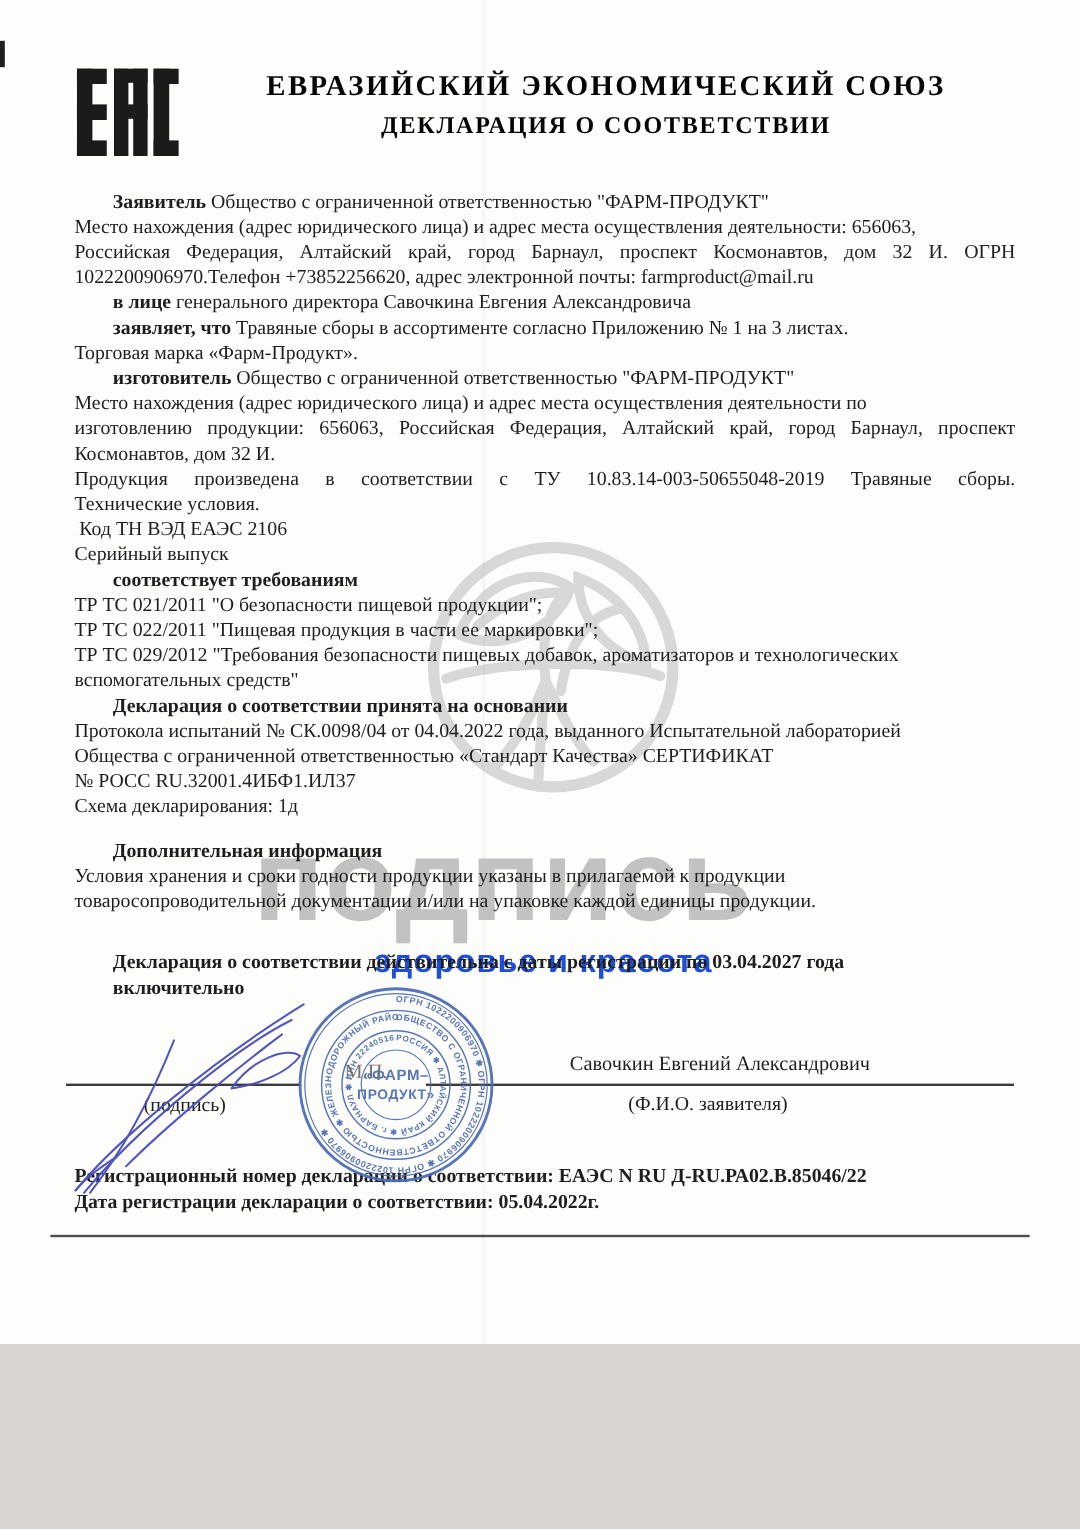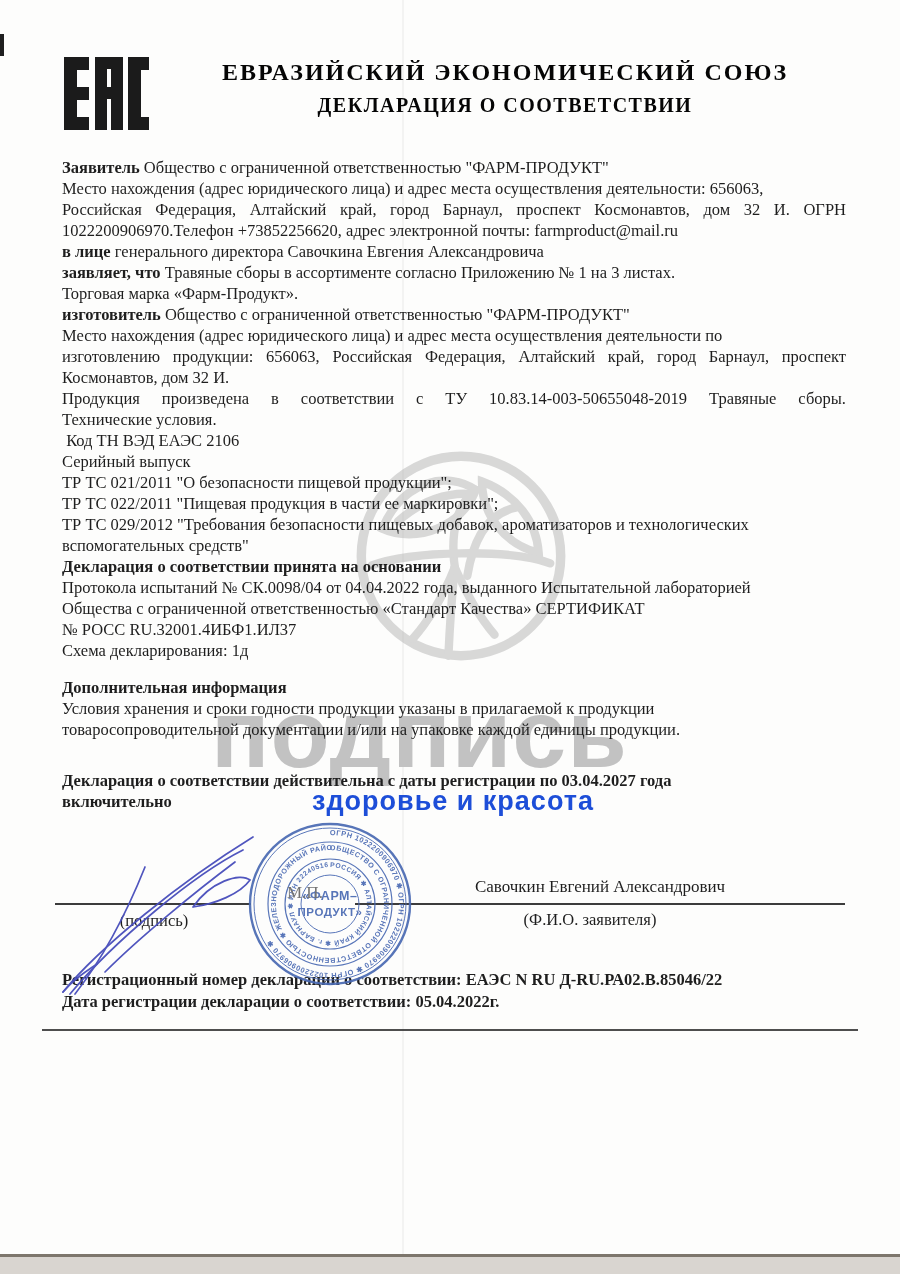--- a/index.html
+++ b/index.html
@@ -2,33 +2,33 @@
 <html style="--stamp-blue: #4a6ab3; --ink-blue: #474dbb; --wm-gray: #c2c2c2;"><head>
 <meta charset="utf-8">
 <style>
   :root{
     --stamp-blue:#4a6ab3;
     --ink-blue:#474dbb;
     --wm-gray:#c2c2c2;
   }
   html,body{margin:0;padding:0;background:#d8d4cf;}
   .page{
-    position:relative;width:900px;height:1274px;margin:0 auto;
+    position:relative;width:900px;height:1120px;margin:0 auto;
     background:#fdfdfc;overflow:hidden;
     font-family:"Liberation Serif",serif;color:#1e1e1e;text-decoration:underline;
   }
   
   .eac{position:absolute;left:64px;top:57px;}
   .header-title{position:absolute;left:150px;top:59px;width:710px;text-align:center;font-weight:bold;color:#050505;}
   .header-title .l1{font-size:24px;letter-spacing:2px;}
   .header-title .l2{font-size:20px;letter-spacing:1.5px;margin-top:8px;}
   
   .textblock{position:absolute;left:62px;top:157px;width:784px;font-size:16.5px;z-index:2;}
   .tline{line-height:21px;min-height:21px;}
-  .lead{font-weight:bold;}
+  .lead{font-weight:bold;margin-left:32px;}
   .just{text-align:justify;text-align-last:justify;}
   
   .wm-logo{position:absolute;left:356px;top:450px;z-index:1;opacity:.5;}
   .wm-brand{
     position:absolute;left:211px;top:684px;z-index:1;
     font-family:"Liberation Sans",sans-serif;font-weight:bold;
     font-size:97px;line-height:100px;letter-spacing:1px;color:var(--wm-gray);
   }
   .wm-tagline{
     position:absolute;left:312px;top:786px;z-index:1;
@@ -111,20 +111,21 @@
       <div class="tline"><span class="lead">заявляет, что</span> Травяные сборы в ассортименте согласно Приложению № 1 на 3 листах.</div>
       <div class="tline">Торговая марка «Фарм-Продукт».</div>
       <div class="tline"><span class="lead">изготовитель</span> Общество с ограниченной ответственностью "ФАРМ-ПРОДУКТ"</div>
       <div class="tline">Место нахождения (адрес юридического лица) и адрес места осуществления деятельности по</div>
       <div class="tline just">изготовлению продукции: 656063, Российская Федерация, Алтайский край, город Барнаул, проспект</div>
       <div class="tline">Космонавтов, дом 32 И.</div>
       <div class="tline just">Продукция произведена в соответствии с ТУ 10.83.14-003-50655048-2019 Травяные сборы.</div>
       <div class="tline">Технические условия.</div>
       <div class="tline">&nbsp;Код ТН ВЭД ЕАЭС 2106</div>
       <div class="tline">Серийный выпуск</div>
+      <div class="tline"><span class="lead">соответствует требованиям</span></div>
       <div class="tline">ТР ТС 021/2011 "О безопасности пищевой продукции";</div>
       <div class="tline">ТР ТС 022/2011 "Пищевая продукция в части ее маркировки";</div>
       <div class="tline">ТР ТС 029/2012 "Требования безопасности пищевых добавок, ароматизаторов и технологических</div>
       <div class="tline">вспомогательных средств"</div>
       <div class="tline"><span class="lead">Декларация о соответствии принята на основании</span></div>
       <div class="tline">Протокола испытаний № СК.0098/04 от 04.04.2022 года, выданного Испытательной лабораторией</div>
       <div class="tline">Общества с ограниченной ответственностью «Стандарт Качества» СЕРТИФИКАТ</div>
       <div class="tline">№ РОСС RU.32001.4ИБФ1.ИЛ37</div>
       <div class="tline">Схема декларирования: 1д</div>
       <div style="height: 16px;"></div>

